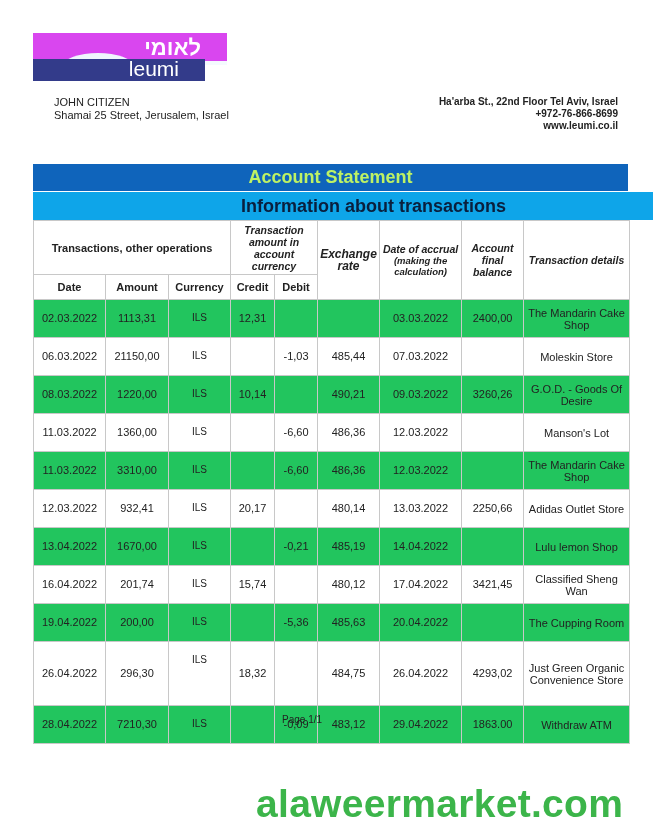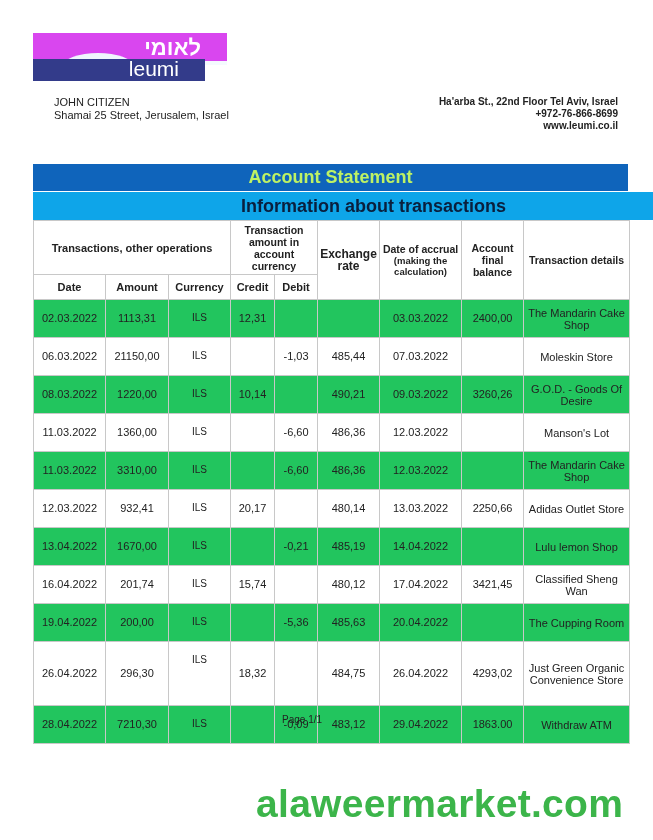--- a/index.html
+++ b/index.html
@@ -14,21 +14,21 @@
 
   .cust { position:absolute; left:23px; top:96px; font-size:11px; font-weight:normal; line-height:13px; color:#222;margin-left:31px; }
   .bank { position:absolute; right:35px; top:96px; font-size:10px; font-weight:bold; line-height:12px; text-align:right; color:#222;margin-left:8px; }
 
   .banner1 { position:absolute; left:33px; top:164px; width:595px; height:27px; background:#0f64bb; color:#bef264; font-weight:bold; font-size:18px; text-align:center; line-height:27px; }
   .banner2 { position:absolute; left:33px; top:192px; width:595px; height:28px; background:#0ea5e9; color:#0a1f3d; font-weight:bold; font-size:18px; text-align:center; line-height:28px;padding-left:43px; }
 
   table.tx { position:absolute; left:33px; top:220px; width:596px; border-collapse:collapse; table-layout:fixed; font-size:11px; }
   table.tx th, table.tx td { border:1px solid #c8c8c8; text-align:center; vertical-align:middle; padding:0 2px; }
   table.tx th { font-weight:bold; color:#222; }
-  table.tx th.small { font-size:9.5px; line-height:11px; }
+  table.tx th.small { font-size:9.5px; line-height:11px;font-style:italic; }
   table.tx td { color:#222; height:26px; line-height:13px; }
   table.tx tr.shade td { background:#22c55e; }
   table.tx td.cur { vertical-align:top; font-size:10px; padding-top:11px; }
   table.tx td.details { line-height:12px; }
 
   .page { position:absolute; left:282px; top:714px; font-size:10px; color:#222; }
   .watermark { position:absolute; left:256px; top:782px; font-size:39px; font-weight:bold; color:#3cb54a; letter-spacing:0.3px; }
 </style>
 </head>
 <body>

